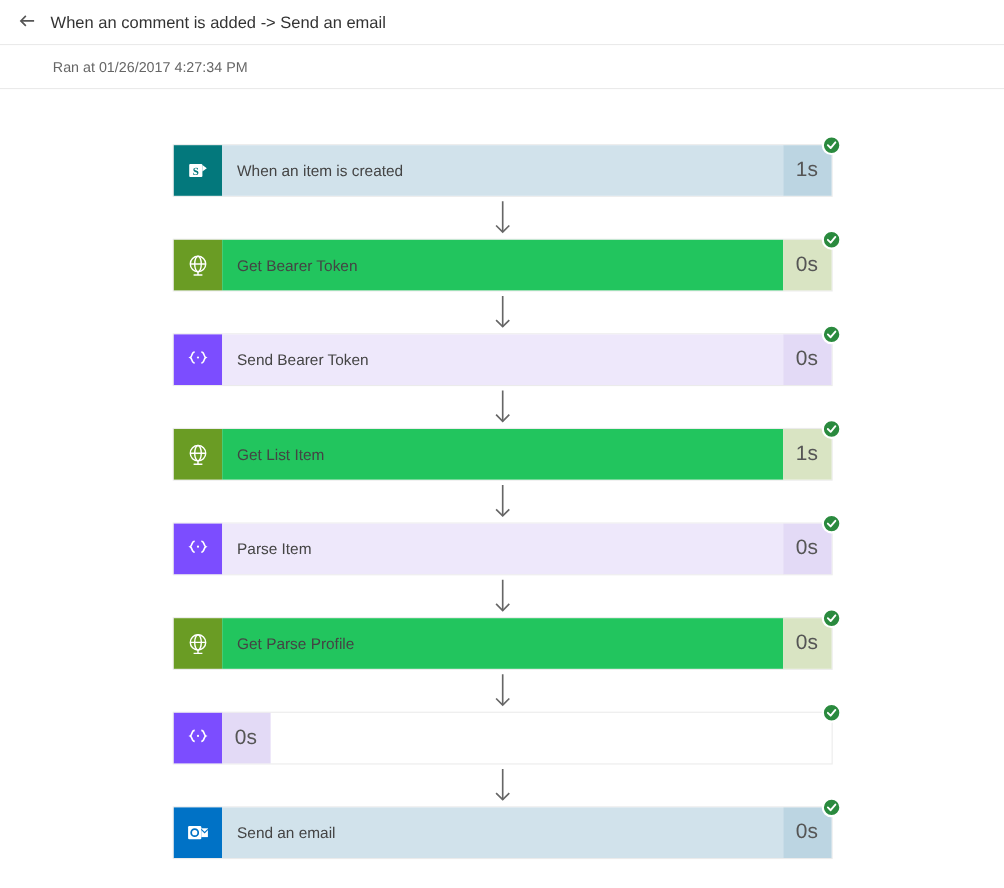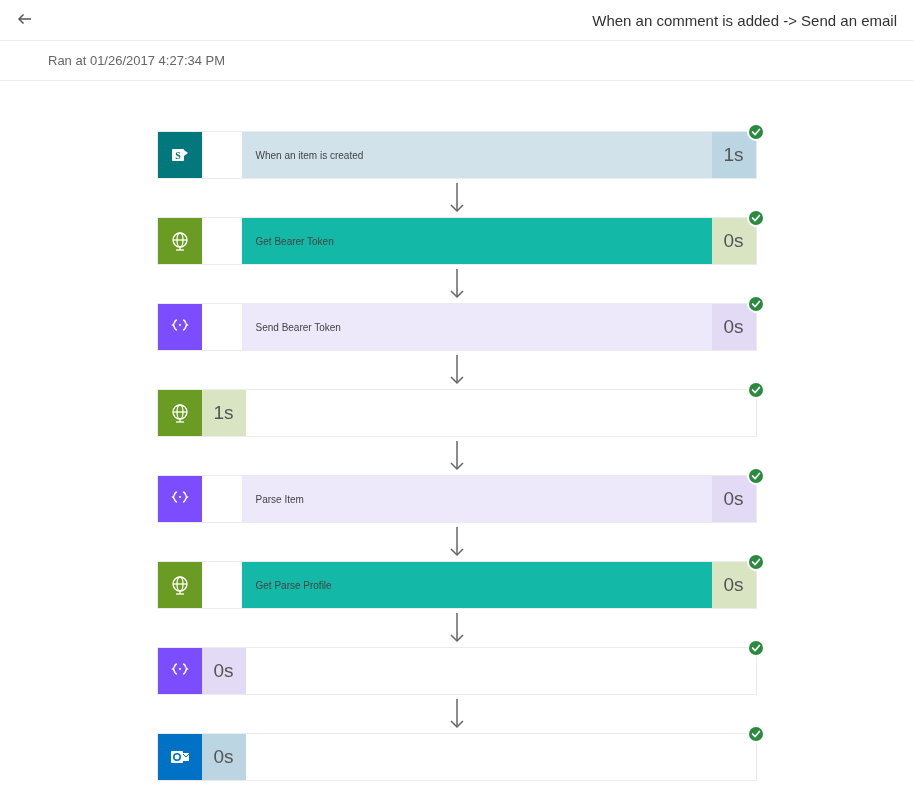--- a/index.html
+++ b/index.html
@@ -8,21 +8,20 @@
       font-size: 14px;
       color: #333;
       background: #fff;
       width: 913px;
     }
     .header {
       display: flex;
       align-items: center;
       padding: 10px 16px;
       border-bottom: 1px solid #eaeaea;
-      justify-content: space-between;
     }
     .back-arrow {
       width: 20px;
       height: 20px;
       cursor: pointer;
       color: #555;
       margin-right: 10px;
     }
     .flow-title {
       font-size: 15px;
@@ -55,23 +54,22 @@
       display: flex;
       align-items: center;
       justify-content: center;
     }
     .step-icon svg { display: block; }
     .step-label {
       flex: 1;
       display: flex;
       align-items: center;
       padding: 0 14px;
-      font-size: 10px;
+      font-size: 14px;
       color: #444;
-      margin-left: 40px;
     }
     .step-duration {
       width: 44px;
       flex-shrink: 0;
       display: flex;
       align-items: center;
       justify-content: center;
       font-size: 19px;
       color: #555;
     }
@@ -94,21 +92,21 @@
       display: flex;
       align-items: center;
       justify-content: center;
     }
     
     .theme-sharepoint .step-icon { background: #03787c; }
     .theme-sharepoint .step-label { background: #d1e2eb; }
     .theme-sharepoint .step-duration { background: #bcd5e2; }
 
     .theme-http .step-icon { background: #6a9c24; }
-    .theme-http .step-label { background: #14b8a6; }
+    .theme-http .step-label { background: #22c55e; }
     .theme-http .step-duration { background: #d9e4c3; }
 
     .theme-parse .step-icon { background: #7c4dff; }
     .theme-parse .step-label { background: #eee8fb; }
     .theme-parse .step-duration { background: #e3daf6; }
 
     .theme-outlook .step-icon { background: #0072c6; }
     .theme-outlook .step-label { background: #d1e2eb; }
     .theme-outlook .step-duration { background: #bcd5e2; }
   </style>
@@ -184,20 +182,21 @@
       <svg width="24" height="34" viewBox="0 0 24 34">
         <use href="#ico-arrow-down"></use>
       </svg>
     </div>
     <div class="step-card theme-http">
       <div class="step-icon">
         <svg width="24" height="24" viewBox="0 0 24 24">
           <use href="#ico-globe"></use>
         </svg>
       </div>
+      <div class="step-label">Get List Item</div>
       <div class="step-duration">1s</div>
       <div class="status-badge">
         <svg width="12" height="12" viewBox="0 0 14 14">
           <use href="#ico-check"></use>
         </svg>
       </div>
     </div>
     <div class="connector">
       <svg width="24" height="34" viewBox="0 0 24 34">
         <use href="#ico-arrow-down"></use>
@@ -258,20 +257,21 @@
       <svg width="24" height="34" viewBox="0 0 24 34">
         <use href="#ico-arrow-down"></use>
       </svg>
     </div>
     <div class="step-card theme-outlook">
       <div class="step-icon">
         <svg width="24" height="24" viewBox="0 0 24 24">
           <use href="#ico-outlook"></use>
         </svg>
       </div>
+      <div class="step-label">Send an email</div>
       <div class="step-duration">0s</div>
       <div class="status-badge">
         <svg width="12" height="12" viewBox="0 0 14 14">
           <use href="#ico-check"></use>
         </svg>
       </div>
     </div>
   </div>
 
 <svg width="0" height="0" style="position:absolute">

